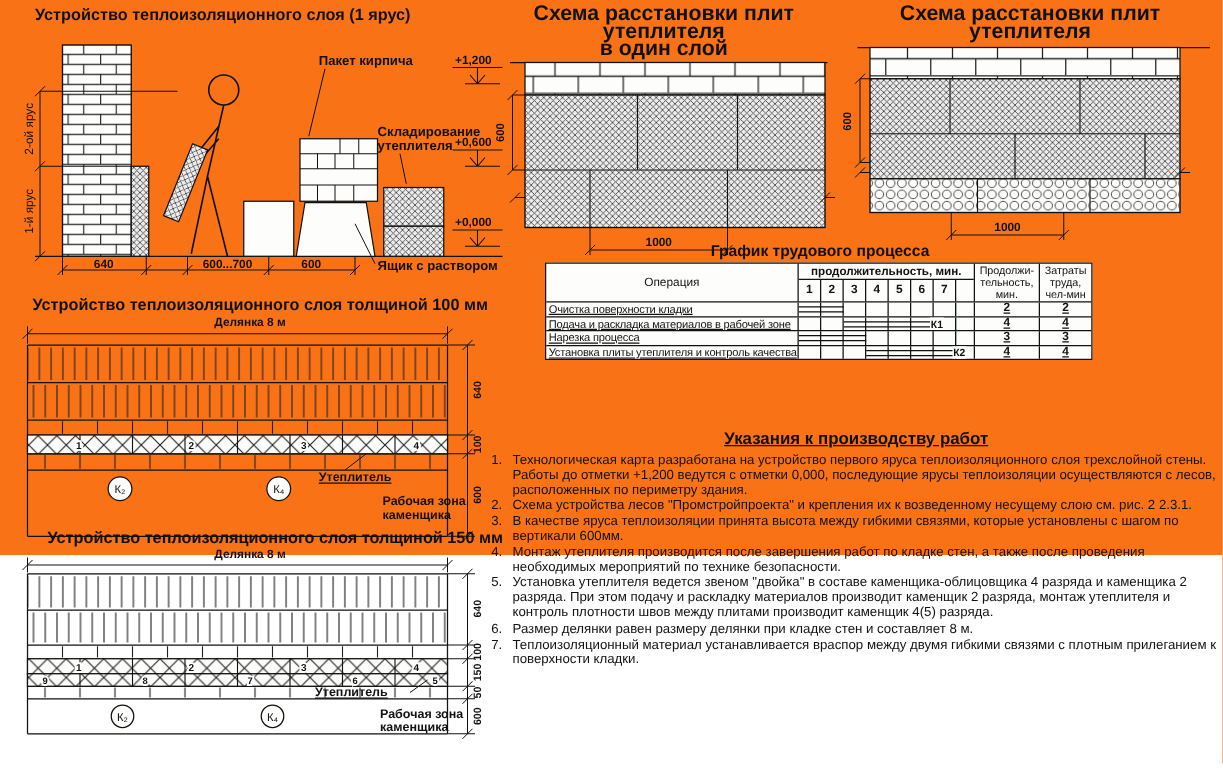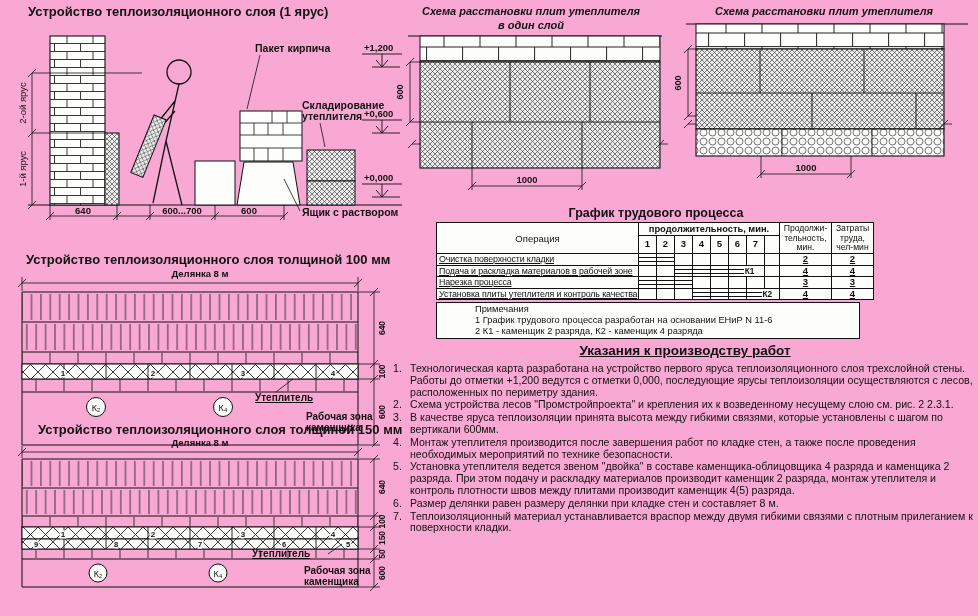--- a/index.html
+++ b/index.html
@@ -1,20 +1,20 @@
 <!DOCTYPE html>
 <html><head>
 <meta charset="utf-8">
 <style>
   html,body{margin:0;padding:0;}
   body{width:978px;height:616px;overflow:hidden;background:#ffffff;}
-  .sheet{position:relative;width:978px;height:616px;background:#f9a8d4;font-family:"Liberation Sans",sans-serif;color:#111;}
+  .sheet{position:relative;width:978px;height:444px;background:#f97316;font-family:"Liberation Sans",sans-serif;color:#111;}
   .sec{position:absolute;}
   .dtitle{font-weight:bold;font-size:13px;color:#111;}
-  .dtitle2{font-weight:bold;font-size:11px;line-height:14px;color:#111;font-style:italic;}
+  .dtitle2{font-weight:bold;font-size:17px;line-height:14px;color:#111;}
   svg{display:block;}
   svg text{font-family:"Liberation Sans",sans-serif;fill:#111;}
   .halo{paint-order:stroke;stroke:#fff;stroke-width:3px;font-weight:bold;}
   
   #schedule{width:440px;}
   .sch-title{text-align:center;font-weight:bold;font-size:12.5px;margin-bottom:2px;}
   .tbl{border:1.5px solid #111;width:438px;box-sizing:border-box;background:#fdfdfc;}
   .thead{display:grid;grid-template-columns:202px 141px 52px 41px;border-bottom:1px solid #111;}
   .thead>div{border-right:1px solid #111;}
   .thead>div:last-child{border-right:none;}
@@ -187,21 +187,21 @@
       <g stroke="#111" stroke-width="0.8" fill="none">
         <path d="M16,104H24 M12,108L20,100 M272,104H280 M268,108L276,100"></path>
       </g>
       <g stroke="#111" stroke-width="0.8" fill="none">
         <path d="M89,136V158 M179,136V158 M89,154H179 M85,158L93,150 M175,158L183,150"></path>
       </g>
       <text x="134" y="151" font-size="9.5" font-weight="bold" text-anchor="middle">1000</text>
     </svg>
   </div>
 
-  <div class="sec" id="schedule" style="left:436px;top:206px;">
+  <div class="sec" id="schedule" style="left:436px;top:194px;">
     <div class="sch-title">График трудового процесса</div>
     <div class="tbl">
       <div class="thead">
         <div class="h-op">Операция</div>
         <div class="h-minarea">
           <div class="h-group">продолжительность, мин.</div>
           <div class="h-nums">
             <div class="h-num">1</div>
             <div class="h-num">2</div>
             <div class="h-num">3</div>
@@ -275,25 +275,20 @@
             <div class="gc"></div>
             <div class="gc"></div>
             <div class="gbar" style="left: 42.8571%; width: 57.1429%; display: block;"></div>
             <span class="gmark" style="left: 98%; display: block;">К2</span>
           </div>
         <div class="c-narrow"></div>
         <div class="c-dur">4</div>
         <div class="c-lab">4</div>
       </div>
     </div>
-    <div class="notes">
-      <div>Примечания</div>
-      <div>1 График трудового процесса разработан на основании ЕНиР N 11-6</div>
-      <div>2 К1 - каменщик 2 разряда, К2 - каменщик 4 разряда</div>
-    </div>
   </div>
 
   <div class="sec" id="instructions" style="left:393px;top:343px;">
     <div class="ins-title">Указания к производству работ</div>
     <div class="ins-item">
         <span class="ins-num">1.</span>
         <span class="ins-text">Технологическая карта разработана на устройство первого яруса теплоизоляционного слоя трехслойной стены. Работы до отметки +1,200 ведутся с отметки 0,000, последующие ярусы теплоизоляции осуществляются с лесов, расположенных по периметру здания.</span>
       </div>
     <div class="ins-item">
         <span class="ins-num">2.</span>
@@ -315,21 +310,21 @@
         <span class="ins-num">6.</span>
         <span class="ins-text">Размер делянки равен размеру делянки при кладке стен и составляет 8 м.</span>
       </div>
     <div class="ins-item">
         <span class="ins-num">7.</span>
         <span class="ins-text">Теплоизоляционный материал устанавливается враспор между двумя гибкими связями с плотным прилеганием к поверхности кладки.</span>
       </div>
   </div>
 
   <div class="sec" id="plan100" style="left:8px;top:236px;width:416px;">
-    <div class="plan-title" style="padding-left:18px;margin-top:16px;">Устройство теплоизоляционного слоя толщиной 100 мм</div>
+    <div class="plan-title" style="padding-left:18px;">Устройство теплоизоляционного слоя толщиной 100 мм</div>
     <svg width="408" height="180" viewBox="0 0 408 180">
       <text x="192" y="10" font-size="9.5" font-weight="bold" text-anchor="middle">Делянка 8 м</text>
       <g stroke="#111" stroke-width="0.8" fill="none">
         <path d="M14,10V24 M350,10V24 M14,16H350 M10,20L18,12 M346,20L354,12"></path>
       </g>
       <g stroke="#111" stroke-width="1" fill="none">
         <path d="M14,25H350 M14,55H350 M14,85H350 M14,97H350 M14,112H350 M14,125H350 M14,178H350 M14,25V178 M350,25V178"></path>
       </g>
       <rect x="14" y="27" width="336" height="26" fill="url(#pVert9)"></rect>
       <rect x="14" y="57" width="336" height="26" fill="url(#pVert9b)"></rect>

